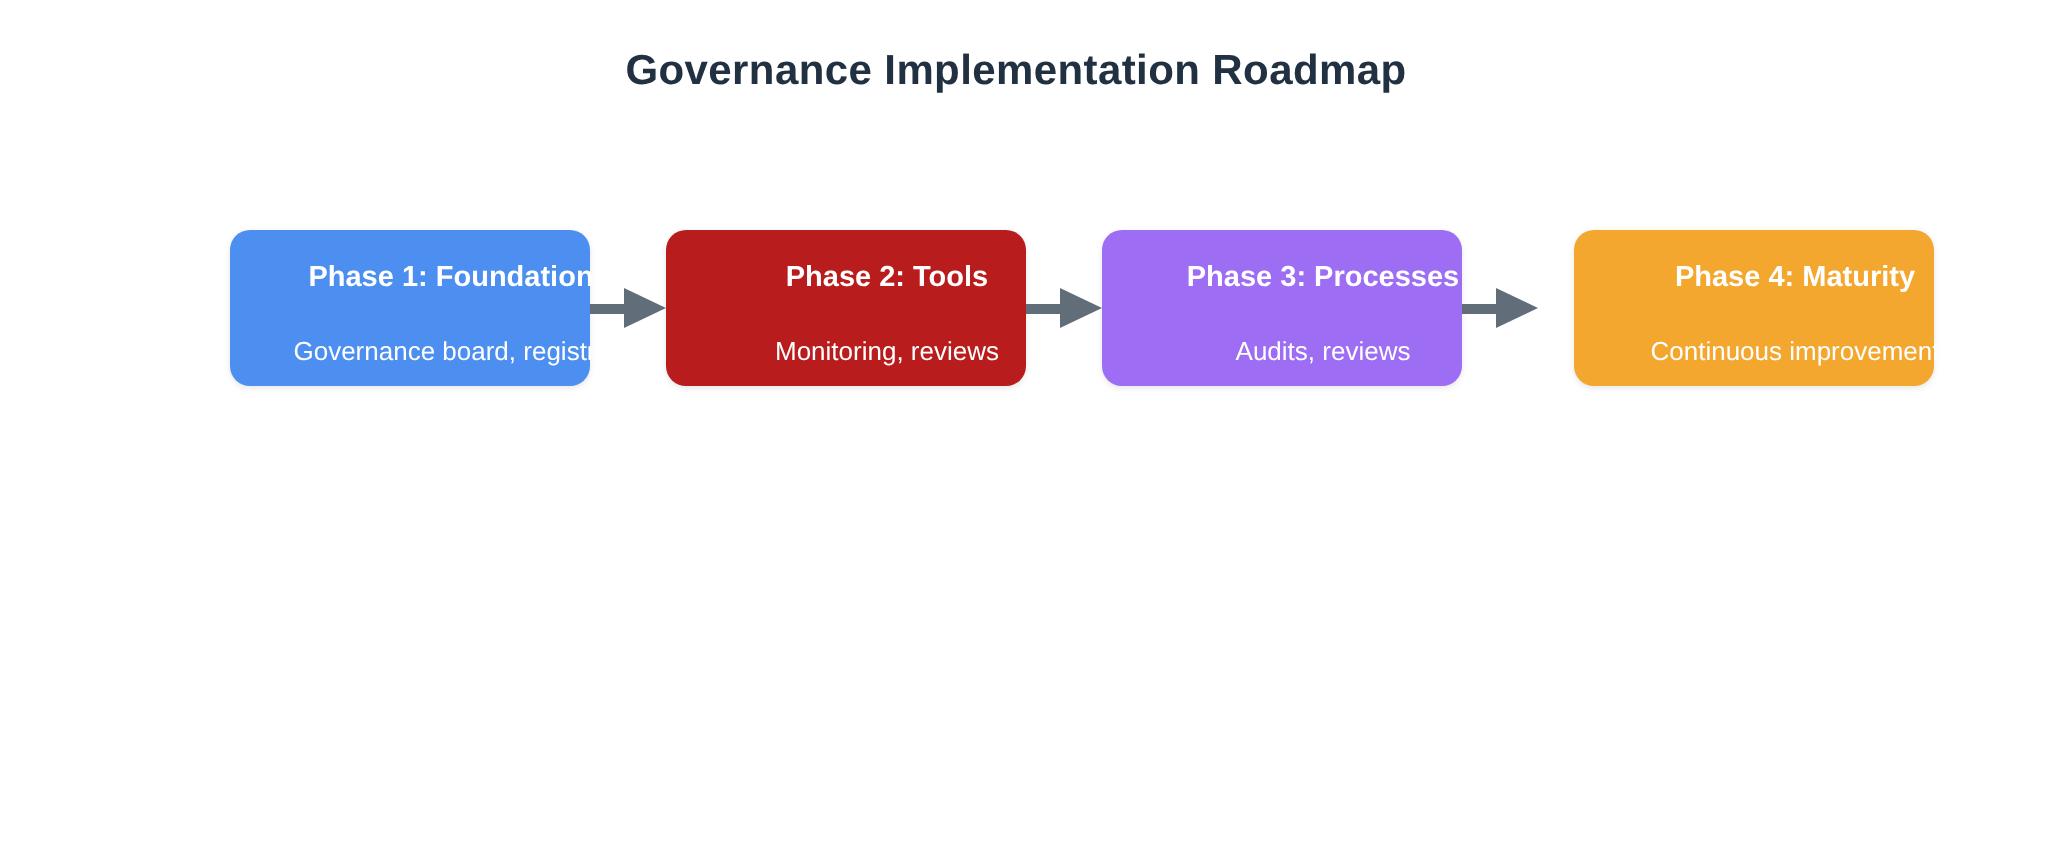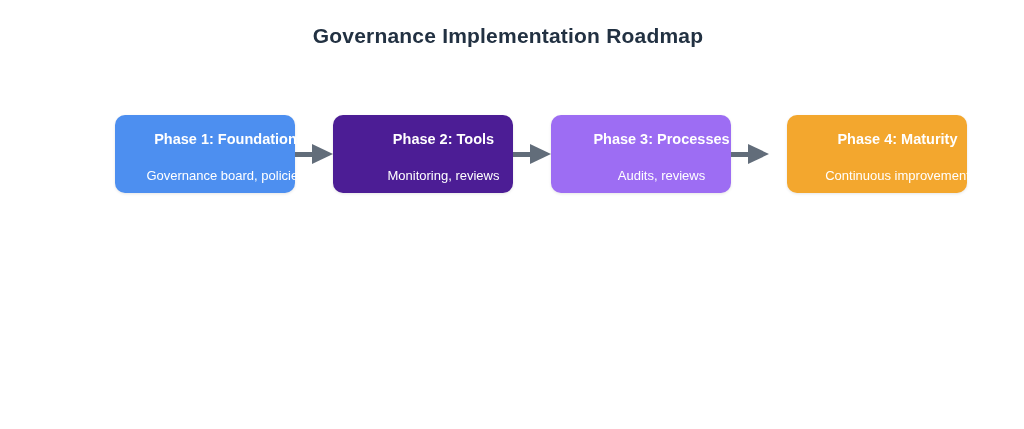--- a/index.html
+++ b/index.html
@@ -84,27 +84,27 @@
   }
 </style>
 </head>
 <body>
 
 <div class="canvas">
   <h1 class="title">Governance Implementation Roadmap</h1>
   <div class="flow" id="flow">
       <div class="phase-box" style="background: rgb(77, 143, 240); color: rgb(255, 255, 255);">
         <div class="phase-title">Phase 1: Foundation</div>
-        <div class="phase-subtitle">Governance board, policies</div>
+        <div class="phase-subtitle">Governance board, registry</div>
       </div>
       <div class="arrow">
         <span class="arrow-line"></span>
         <span class="arrow-head"></span>
       </div>
-      <div class="phase-box" style="background: #4c1d95; color: rgb(255, 255, 255);">
+      <div class="phase-box" style="background: #b91c1c; color: rgb(255, 255, 255);">
         <div class="phase-title">Phase 2: Tools</div>
         <div class="phase-subtitle">Monitoring, reviews</div>
       </div>
       <div class="arrow">
         <span class="arrow-line"></span>
         <span class="arrow-head"></span>
       </div>
       <div class="phase-box" style="background: rgb(157, 109, 243); color: rgb(255, 255, 255);">
         <div class="phase-title">Phase 3: Processes</div>
         <div class="phase-subtitle">Audits, reviews</div>

